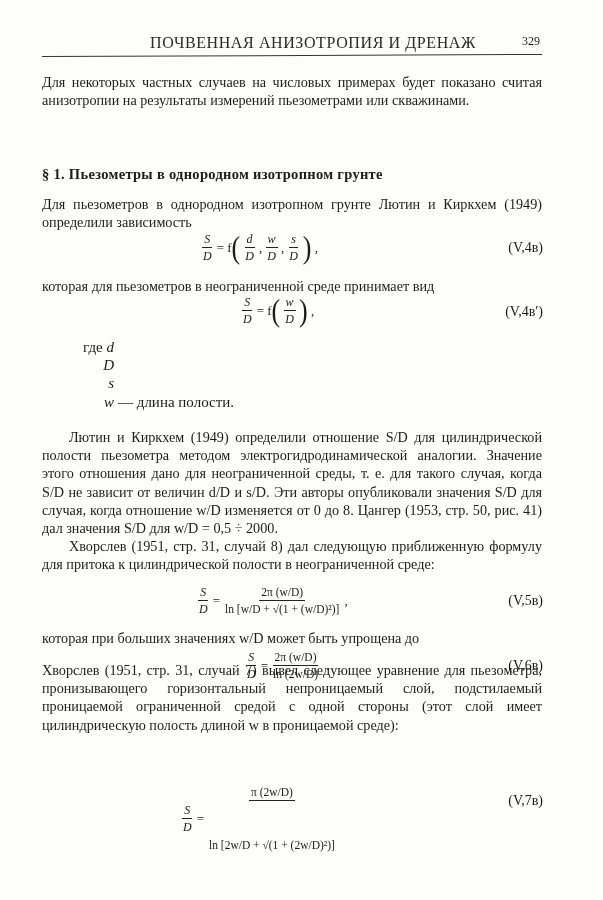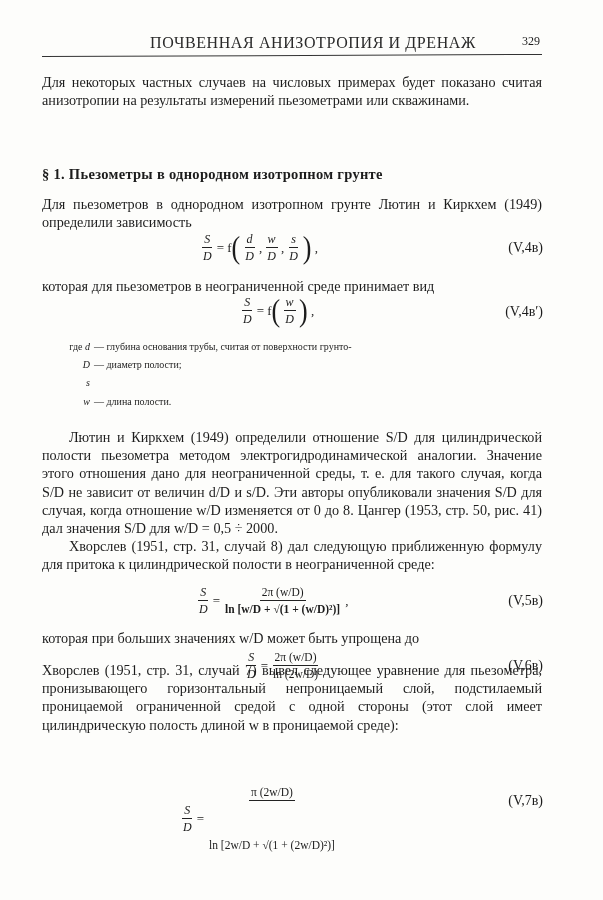--- a/index.html
+++ b/index.html
@@ -36,21 +36,21 @@
     font-size: 13px; white-space: nowrap;
   }
   .frac { display: inline-flex; flex-direction: column; align-items: center; vertical-align: middle; margin: 0 3px; }
   .frac .num { padding: 0 2px 1px; border-bottom: 1px solid #222; line-height: 14px; font-style: italic; }
   .frac .den { padding: 1px 2px 0; line-height: 14px; font-style: italic; }
   .frac.small { font-size: 12px; }
   .paren { font-size: 26px; line-height: 26px; font-weight: lighter; transform: scaleY(1.2); display: inline-block; }
   .eqnum {
     position: absolute; right: 60px; font-size: 14px;
   }
-  .defs { position: absolute; left: 32px; width: 500px; font-size: 10px; line-height: 18.2px; }
+  .defs { position: absolute; left: 56px; width: 500px; font-size: 15px; line-height: 18.2px; }
   .def-row { display: flex; }
   .def-sym { width: 62px; text-align: right; padding-right: 4px; box-sizing: border-box; }
   .def-sym i { font-style: italic; }
   .def-text { flex: 1; }
   .def-cont { padding-left: 78px; }
   i { font-style: italic; }
 </style>
 </head>
 <body>
 
@@ -102,25 +102,23 @@
       <span class="num">w</span>
       <span class="den">D</span>
     </span>
   <span class="paren">)</span>&nbsp;,
 </div>
 <div class="eqnum" style="top:304px;">(V,4в′)</div>
 
 <div class="defs" style="top:338px;">
   <div class="def-row">
     <span class="def-sym"><span>где</span>&nbsp;<i>d</i></span>
-    <span class="def-text">— глубина основания трубы, считая от поверхности грунто-</span>
   </div>
   <div class="def-row">
     <span class="def-sym"><i>D</i></span>
-    <span class="def-text">— диаметр полости;</span>
   </div>
   <div class="def-row">
     <span class="def-sym"><i>s</i></span>
   </div>
   <div class="def-row">
     <span class="def-sym"><i>w</i></span>
     <span class="def-text">— длина полости.</span>
   </div>
 </div>
 
@@ -129,21 +127,21 @@
 <div class="p indent" style="top:537px;">Хворслев (1951, стр. 31, случай 8) дал следующую приближенную формулу для притока к цилиндрической полости в неограниченной среде:</div>
 
 <div class="eq" style="left:194px; top:585px;">
   <span class="frac small">
       <span class="num">S</span>
       <span class="den">D</span>
     </span>
   <span>=</span>
   <span class="frac" style="font-size:11.5px;">
       <span class="num" style="font-style:normal;">2π (w/D)</span>
-      <span class="den" style="font-style:normal;font-weight:bold;">ln [w/D + √(1 + (w/D)²)]</span>
+      <span class="den" style="font-style:normal;">ln [w/D + √(1 + (w/D)²)]</span>
     </span>
   <span>,</span>
 </div>
 <div class="eqnum" style="top:593px;">(V,5в)</div>
 
 <div class="p" style="top:629px;">которая при больших значениях w/D может быть упрощена до</div>
 
 <div class="eq" style="left:242px; top:650px;">
   <span class="frac small">
       <span class="num">S</span>

